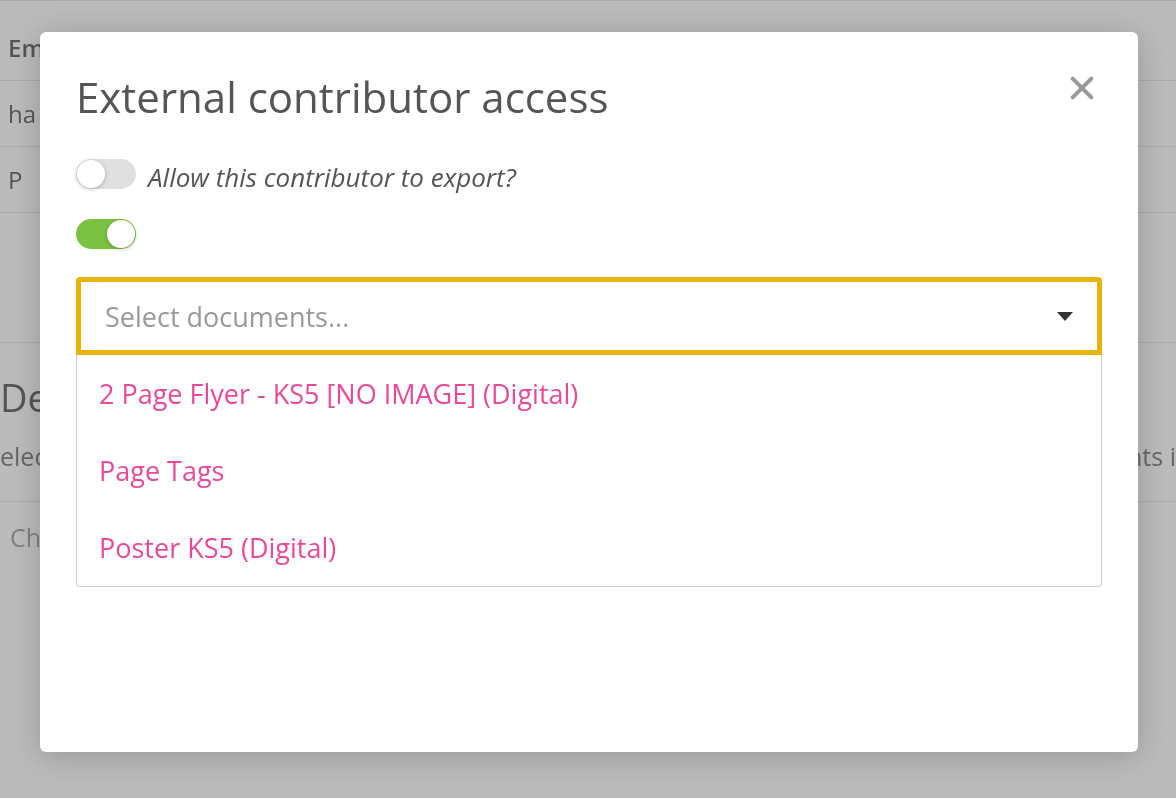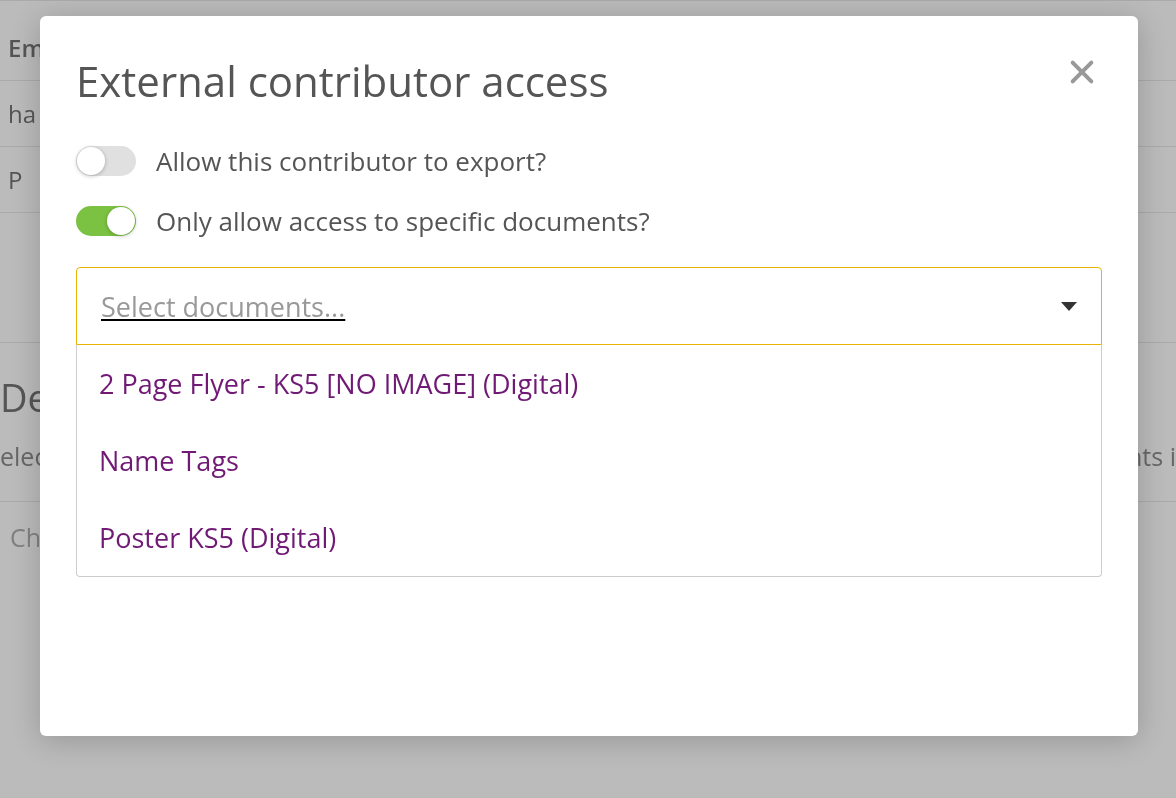--- a/index.html
+++ b/index.html
@@ -58,21 +58,21 @@
     .overlay {
       position: absolute;
       top: 0;
       left: 0;
       width: 100%;
       height: 100%;
       background: rgba(120, 120, 120, 0.5);
     }
     .modal {
       position: absolute;
-      top: 16px;
+      top: 32px;
       left: 40px;
       width: 1098px;
       height: 720px;
       background: #fff;
       border-radius: 6px;
       box-shadow: 0 4px 30px rgba(0,0,0,0.2);
       padding: 36px;
       overflow: hidden;
     }
     .modal-header {
@@ -92,23 +92,24 @@
       display: flex;
       align-items: center;
       justify-content: center;
     }
     .close-btn svg {
       width: 32px;
       height: 32px;
     }
     .toggle-row {
       display: flex;
-      align-items: center;
-      gap: 20px;
+      align-items: flex-start;
+      gap: 12px;
       margin-bottom: 24px;
+      font-style: italic;
     }
     .toggle {
       width: 60px;
       height: 30px;
       border-radius: 17px;
       position: relative;
       cursor: pointer;
       flex-shrink: 0;
     }
     .toggle.off {
@@ -137,28 +138,27 @@
       font-size: 26px;
       color: #555;
     }
     .select-wrapper {
       margin-top: 28px;
       position: relative;
     }
     .select-input {
       width: 100%;
       height: 78px;
-      border: 1px solid #eab308;
+      border: 5px solid #eab308;
       border-radius: 4px 4px 0 0;
       display: flex;
       align-items: center;
       padding: 0 24px;
       justify-content: space-between;
       cursor: pointer;
-      text-decoration: underline;
     }
     .select-placeholder {
       font-size: 27px;
       color: #999;
     }
     .caret {
       width: 0;
       height: 0;
       border-left: 8px solid transparent;
       border-right: 8px solid transparent;
@@ -169,21 +169,21 @@
       background: #fff;
       border-left: 1px solid #ccc;
       border-right: 1px solid #ccc;
       border-bottom: 1px solid #ccc;
       border-radius: 0 0 4px 4px;
       overflow: hidden;
     }
     .dropdown-item {
       padding: 20px 22px;
       font-size: 27px;
-      color: #701a75;
+      color: #ec4899;
       cursor: pointer;
     }
     .dropdown-item.highlighted {
       background: #d9ecc3;
       color: #222;
     }
   </style>
 </head>
 <body>
 
@@ -223,27 +223,26 @@
     <div class="toggle off">
       <div class="toggle-knob"></div>
     </div>
     <span class="toggle-label">Allow this contributor to export?</span>
   </div>
 
   <div class="toggle-row">
     <div class="toggle on">
       <div class="toggle-knob"></div>
     </div>
-    <span class="toggle-label">Only allow access to specific documents?</span>
   </div>
 
   <div class="select-wrapper">
     <div class="select-input">
       <span class="select-placeholder">Select documents...</span>
       <div class="caret"></div>
     </div>
     <div class="dropdown">
       <div class="dropdown-item">2 Page Flyer - KS5 [NO IMAGE] (Digital)</div>
-      <div class="dropdown-item">Name Tags</div>
+      <div class="dropdown-item">Page Tags</div>
       <div class="dropdown-item">Poster KS5 (Digital)</div>
     </div>
   </div>
 </div>
 
 </body></html>

